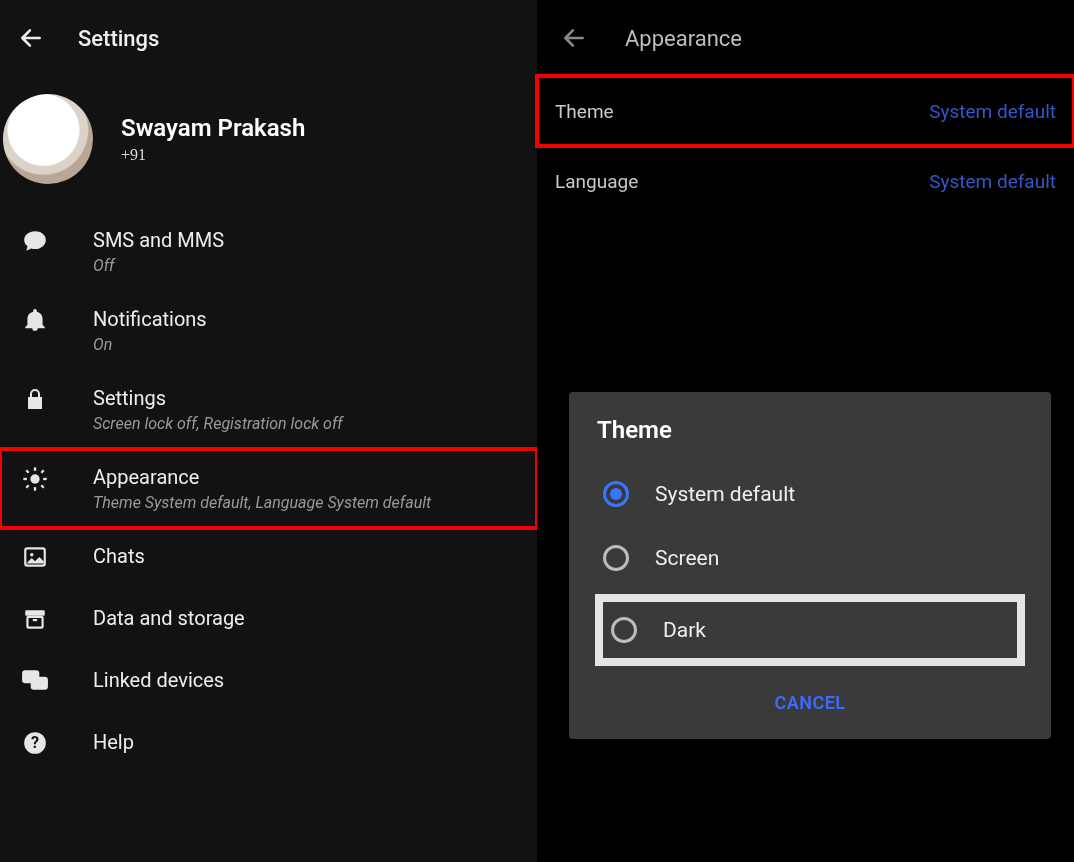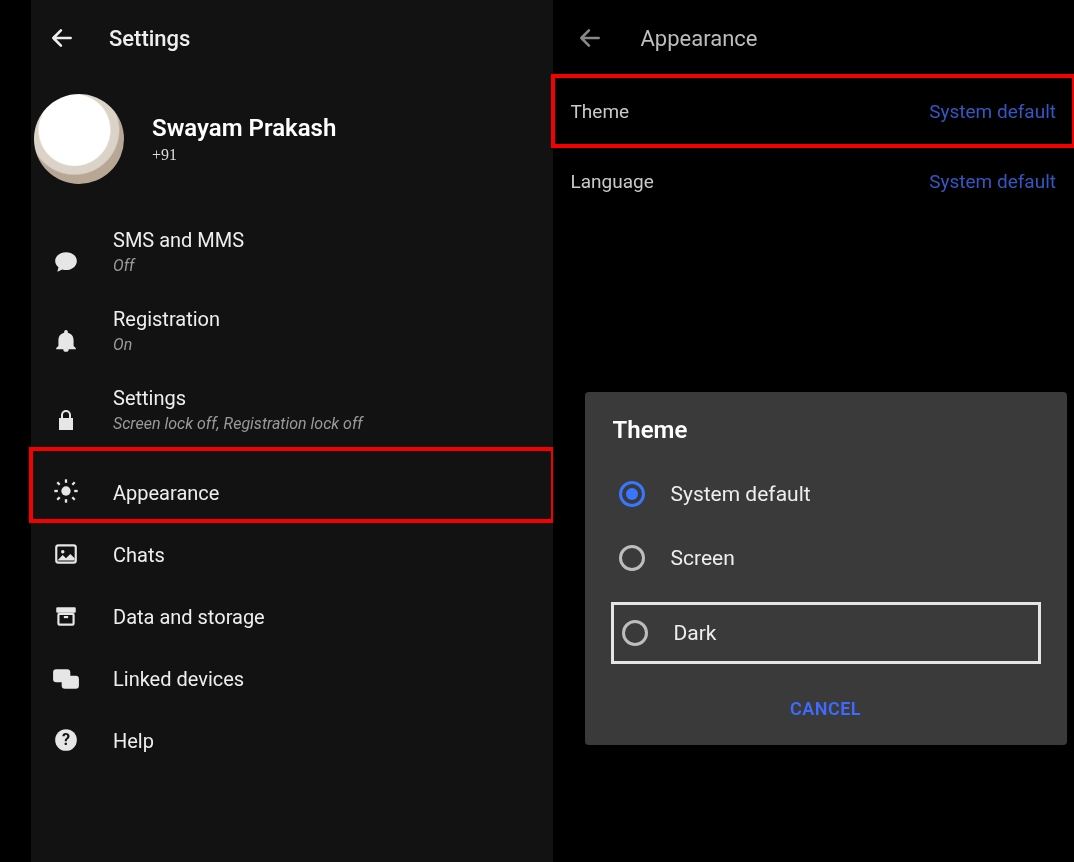--- a/index.html
+++ b/index.html
@@ -12,21 +12,20 @@
     overflow: hidden;
   }
   .pane {
     height: 100%;
     position: relative;
     color: #e6e6e6;
   }
   .pane-left {
     width: 537px;
     background: #121212;
-    margin-left: 31px;
   }
   .pane-right {
     width: 537px;
     background: #000;
   }
   
   .header {
     height: 76px;
     display: flex;
     align-items: center;
@@ -65,23 +64,23 @@
       radial-gradient(8px 6px at 30% 55%, #fff 0 60%, transparent 62%),
       radial-gradient(10px 8px at 55% 30%, #fff 0 60%, transparent 62%),
       radial-gradient(12px 9px at 45% 70%, #fff 0 60%, transparent 62%);
     opacity:.9;
   }
   .profile-text .name { font-size: 24px; font-weight: 600; color: #fff; }
   .profile-text .phone { font-size: 16px; color: #ddd; margin-top: 4px; font-family: Liberation Serif, serif; }
   
   .list-item {
     display: flex;
-    align-items: flex-end;
+    align-items: flex-start;
     padding: 16px 20px;
-    gap: 32px;
+    gap: 43px;
     min-height: 72px;
   }
   .list-item.compact { min-height: 62px; }
   .list-item .icon { width: 30px; display:flex; justify-content:center; }
   .list-item .icon svg { fill:#e6e6e6; }
   .list-item .texts .primary { font-size: 20px; color: #eee; }
   .list-item .texts .secondary { font-size: 16px; color: #9a9a9a; margin-top: 4px; font-style: italic; }
   
   .highlight-red {
     outline: 4px solid #f40000;
@@ -136,22 +135,22 @@
     display:flex; justify-content:center;
     padding: 14px 20px 10px 20px;
   }
   .dialog-cancel {
     font-size: 18px; font-weight:600;
     color:#3d6bff;
     letter-spacing:.5px;
     padding: 8px 12px;
   }
   .dark-highlight-wrap {
-    margin: 12px 26px;
-    border: 3px solid #e5e5e5;
+    margin: 4px 26px;
+    border: 8px solid #e5e5e5;
   }
   .dark-highlight-wrap .radio-row { padding: 10px 8px; height:56px; }
 </style>
 </head>
 <body>
 
 <div class="pane pane-left">
   <div class="header">
     <span class="back-icon">
       <svg viewBox="0 0 24 24">
@@ -181,21 +180,21 @@
     </div>
   </div>
 
   <div class="list-item">
     <span class="icon">
       <svg width="26" height="26" viewBox="0 0 24 24">
           <path d="M12 22a2.5 2.5 0 0 0 2.5-2.5h-5A2.5 2.5 0 0 0 12 22zm7-5.5V11c0-3.3-2.1-6-5.3-6.7V3.5a1.7 1.7 0 1 0-3.4 0v.8C7.1 5 5 7.7 5 11v5.5L3 18.5v1h18v-1l-2-2z"></path>
         </svg>
     </span>
     <div class="texts">
-      <div class="primary">Registration</div>
+      <div class="primary">Notifications</div>
       <div class="secondary">On</div>
     </div>
   </div>
 
   <div class="list-item">
     <span class="icon">
       <svg width="24" height="26" viewBox="0 0 24 24">
           <path d="M17 10V7a5 5 0 0 0-10 0v3H5v12h14V10h-2zm-8 0V7a3 3 0 1 1 6 0v3H9z"></path>
         </svg>
     </span>
@@ -216,20 +215,21 @@
             <line x1="19" y1="12" x2="22" y2="12"></line>
             <line x1="4.5" y1="4.5" x2="6.6" y2="6.6"></line>
             <line x1="17.4" y1="17.4" x2="19.5" y2="19.5"></line>
             <line x1="4.5" y1="19.5" x2="6.6" y2="17.4"></line>
             <line x1="17.4" y1="6.6" x2="19.5" y2="4.5"></line>
           </g>
         </svg>
     </span>
     <div class="texts">
       <div class="primary">Appearance</div>
+      <div class="secondary">Theme System default, Language System default</div>
     </div>
   </div>
 
   <div class="list-item compact">
     <span class="icon">
       <svg width="26" height="26" viewBox="0 0 24 24">
           <rect x="3" y="4" width="18" height="16" rx="2" fill="none" stroke="#e6e6e6" stroke-width="2"></rect>
           <circle cx="9" cy="10" r="1.6"></circle>
           <path d="M4 18l5-5 3 3 4-4 4 4v2H4z"></path>
         </svg>

